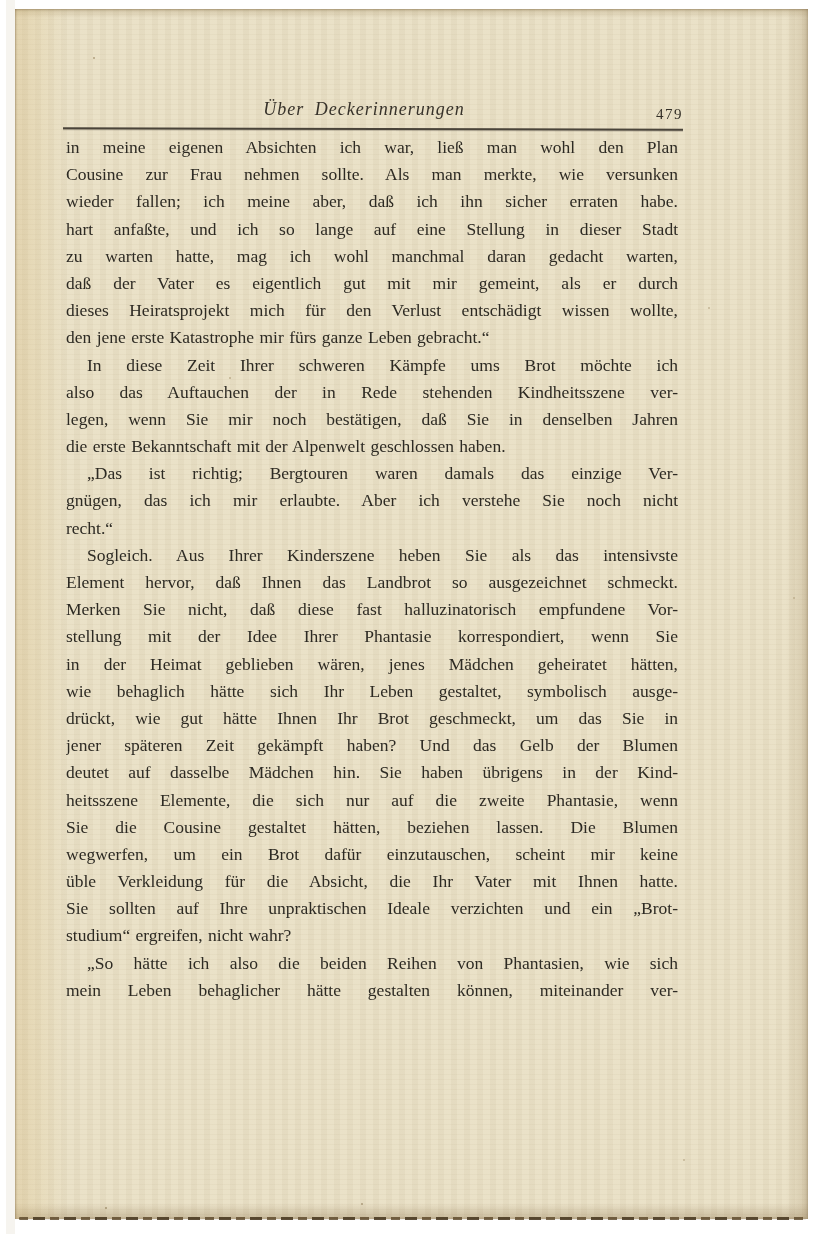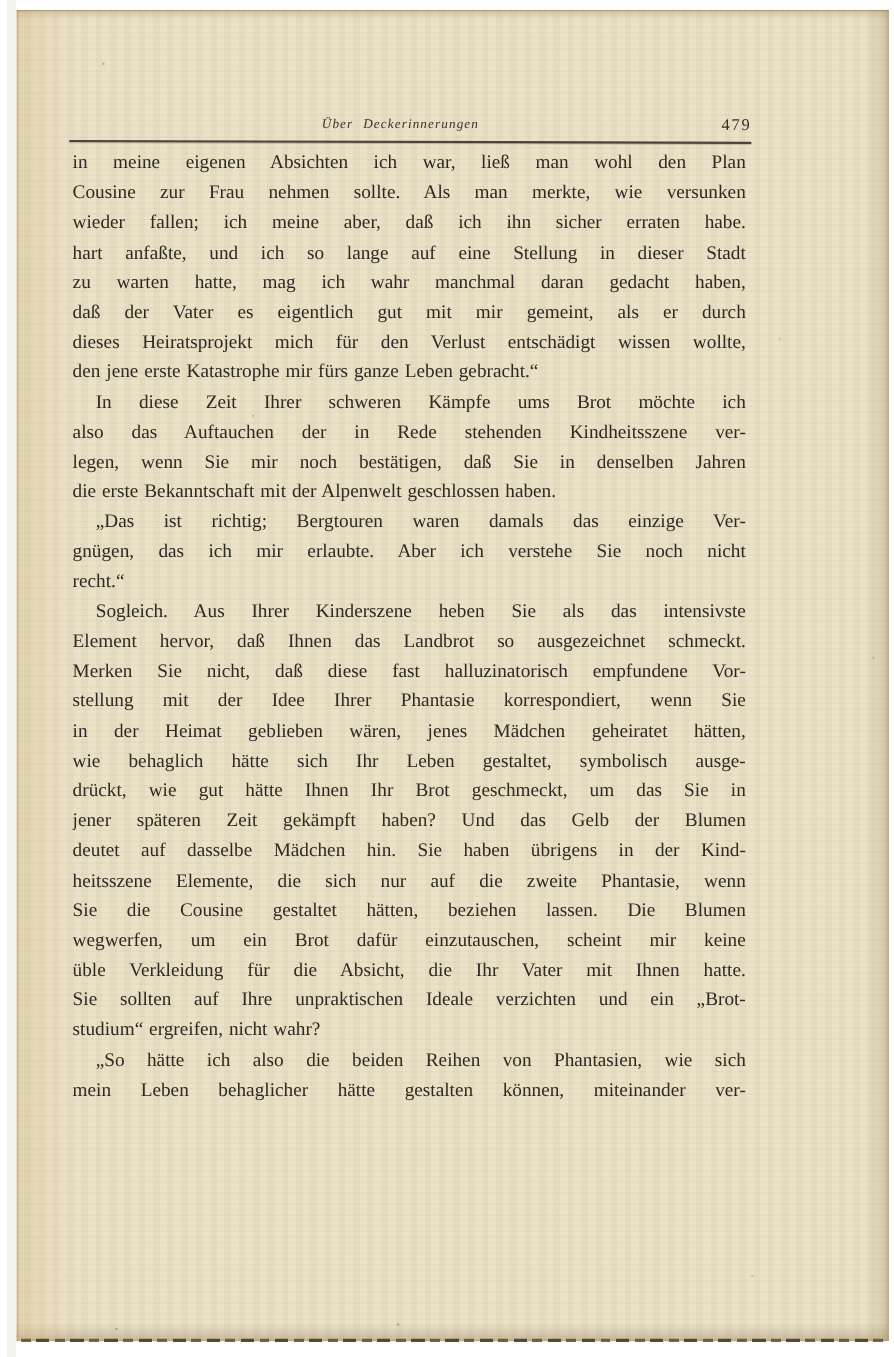--- a/index.html
+++ b/index.html
@@ -79,21 +79,21 @@
     top: 84px;
     width: 612px;
     height: 30px;
   }
   .running-title {
     position: absolute;
     left: 50%;
     transform: translateX(calc(-50% - 8px));
     bottom: 3px;
     font-style: italic;
-    font-size: 12px;
+    font-size: 18px;
     letter-spacing: 1px;
     word-spacing: 5px;
     color: #37322a;
     white-space: nowrap;
   }
   .page-number {
     position: absolute;
     right: -5px;
     bottom: 0px;
     font-size: 15px;
@@ -143,21 +143,21 @@
       <span class="page-number">479</span>
     </div>
 
     <div class="header-rule"></div>
 
     <div class="text-block">
         <div class="line">in meine eigenen Absichten ich war, ließ man wohl den Plan</div>
         <div class="line">Cousine zur Frau nehmen sollte. Als man merkte, wie versunken</div>
         <div class="line">wieder fallen; ich meine aber, daß ich ihn sicher erraten habe.</div>
         <div class="line">hart anfaßte, und ich so lange auf eine Stellung in dieser Stadt</div>
-        <div class="line">zu warten hatte, mag ich wahr manchmal daran gedacht haben,</div>
+        <div class="line">zu warten hatte, mag ich wohl manchmal daran gedacht warten,</div>
         <div class="line">daß der Vater es eigentlich gut mit mir gemeint, als er durch</div>
         <div class="line">dieses Heiratsprojekt mich für den Verlust entschädigt wissen wollte,</div>
         <div class="line parend">den jene erste Katastrophe mir fürs ganze Leben gebracht.“</div>
         <div class="line indent">In diese Zeit Ihrer schweren Kämpfe ums Brot möchte ich</div>
         <div class="line">also das Auftauchen der in Rede stehenden Kindheitsszene ver-</div>
         <div class="line">legen, wenn Sie mir noch bestätigen, daß Sie in denselben Jahren</div>
         <div class="line parend">die erste Bekanntschaft mit der Alpenwelt geschlossen haben.</div>
         <div class="line indent">„Das ist richtig; Bergtouren waren damals das einzige Ver-</div>
         <div class="line">gnügen, das ich mir erlaubte. Aber ich verstehe Sie noch nicht</div>
         <div class="line parend">recht.“</div>

